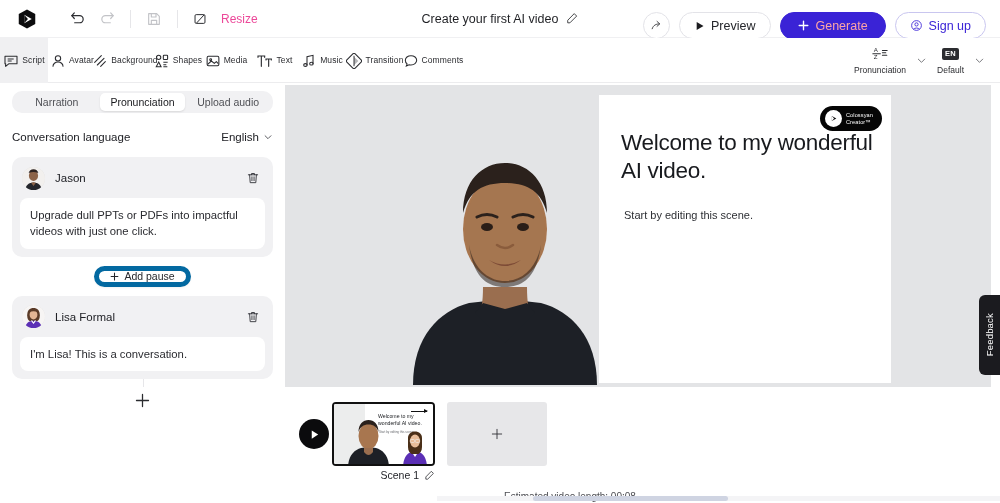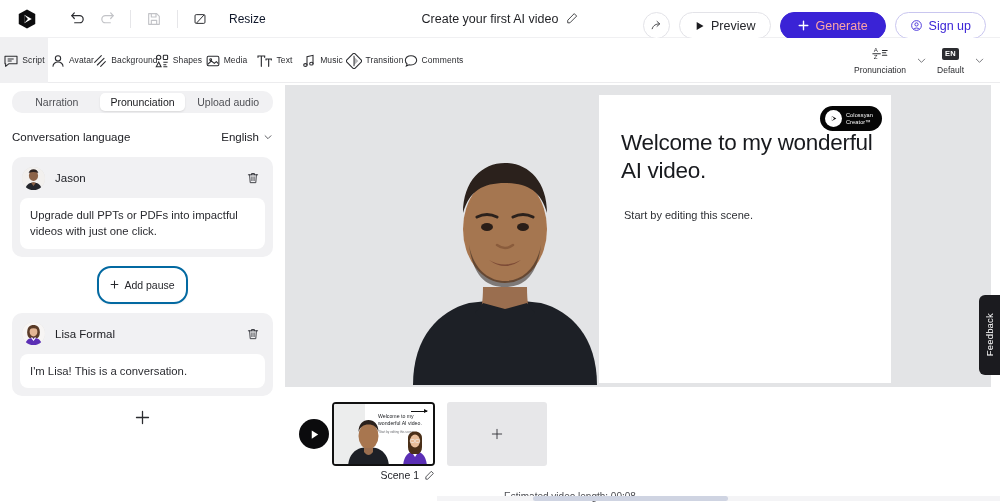--- a/index.html
+++ b/index.html
@@ -20,22 +20,22 @@
     border-bottom:1px solid #f0f0f2;
   }
   .logo{ width:26px; height:26px; margin-left:14px; display:flex; align-items:center; justify-content:center;}
   .ico-btn{
     width:30px; height:26px; display:flex; align-items:center; justify-content:center;
     color:#202124; cursor:pointer; border-radius:5px;
   }
   .ico-btn.dim{ color:#b9babd; }
   .vdiv{ width:1px; height:18px; background:#e6e6e9; margin:0 8px; }
   .resize-btn{
-    display:flex; align-items:center; gap:22px; height:26px; padding:0 7px;
-    border-radius:6px; cursor:pointer; color:#0f172a; font-size:12px;
+    display:flex; align-items:center; gap:14px; height:26px; padding:0 7px;
+    border-radius:6px; cursor:pointer; color:#ec4899; font-size:12px;
   }
   .title-wrap{
     position:absolute; left:50%; transform:translateX(-50%);
     display:flex; align-items:center; gap:7px; font-size:12.5px; color:#1f2024;
   }
   .right-actions{ margin-left:auto; display:flex; align-items:center; gap:9px; padding-right:14px;margin-top:14px; }
   .pill{
     display:flex; align-items:center; justify-content:center; gap:6px;
     height:27px; border-radius:16px; border:1px solid #e3e3e8;
     background:#fff; color:#25262b; font-size:12.5px; cursor:pointer;
@@ -101,22 +101,22 @@
     background:#ddd; position:relative;
   }
   .speaker{ margin-left:10px; font-size:11.5px; color:#202126; }
   .trash{ margin-left:auto; color:#35363b; cursor:pointer; display:flex; padding:3px; }
   .scriptbox{
     margin-top:7px; background:#fff; border-radius:8px; padding:9px 10px;
     font-size:11.3px; line-height:1.45; color:#2a2b30; min-height:34px; cursor:text;
   }
   .pausewrap{ display:flex; justify-content:center; margin-top:-11px; position:relative; z-index:2;}
   .addpause{
-    display:flex; align-items:center; gap:5px; background:#fff; border:2px solid #0369a1;
-    border-radius:14px; height:38px; padding:0 11px; font-size:10.5px; color:#26272c;
+    display:flex; align-items:center; gap:5px; background:#fff; border:5px solid #0369a1;
+    border-radius:14px; height:21px; padding:0 11px; font-size:10.5px; color:#26272c;
     cursor:pointer; box-shadow:0 1px 2px rgba(0,0,0,.05);
   }
   .vline{
     position:absolute; left:50%; width:1px; background:#e6e6e9;
   }
   .plusrow{ display:flex; justify-content:center; margin-top:13px; }
   .plusbig{ font-size:19px; color:#2b2c30; cursor:pointer; line-height:1; }
 
   
   .canvaswrap{

